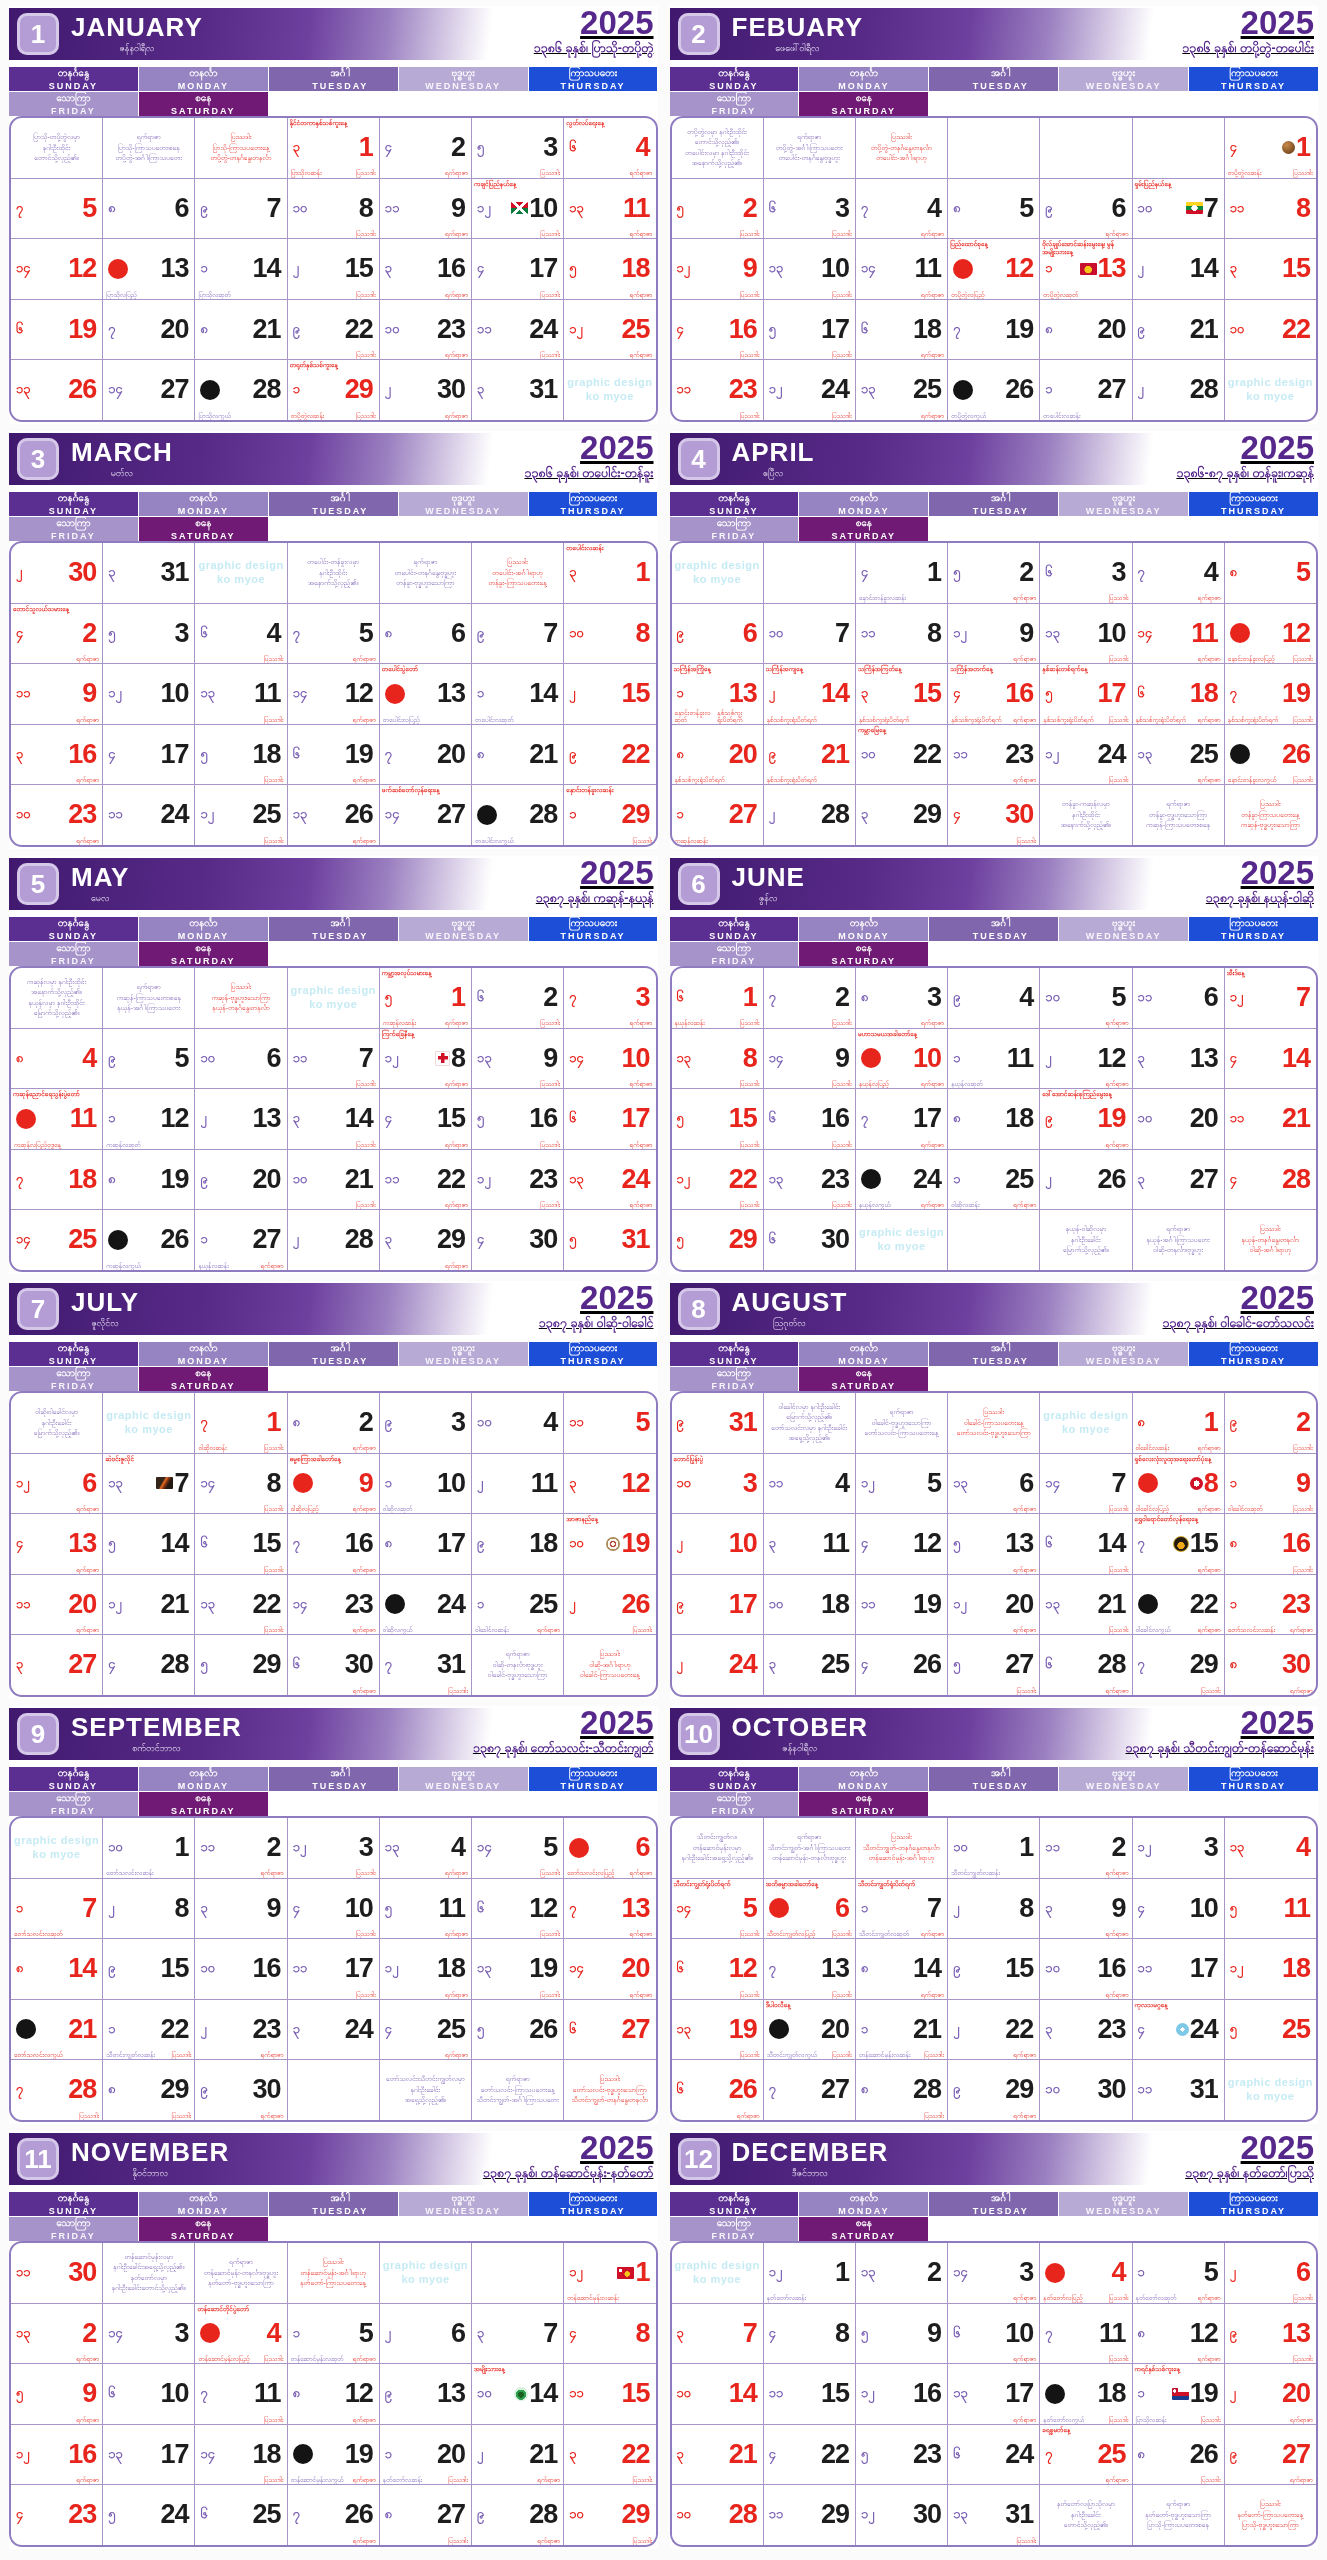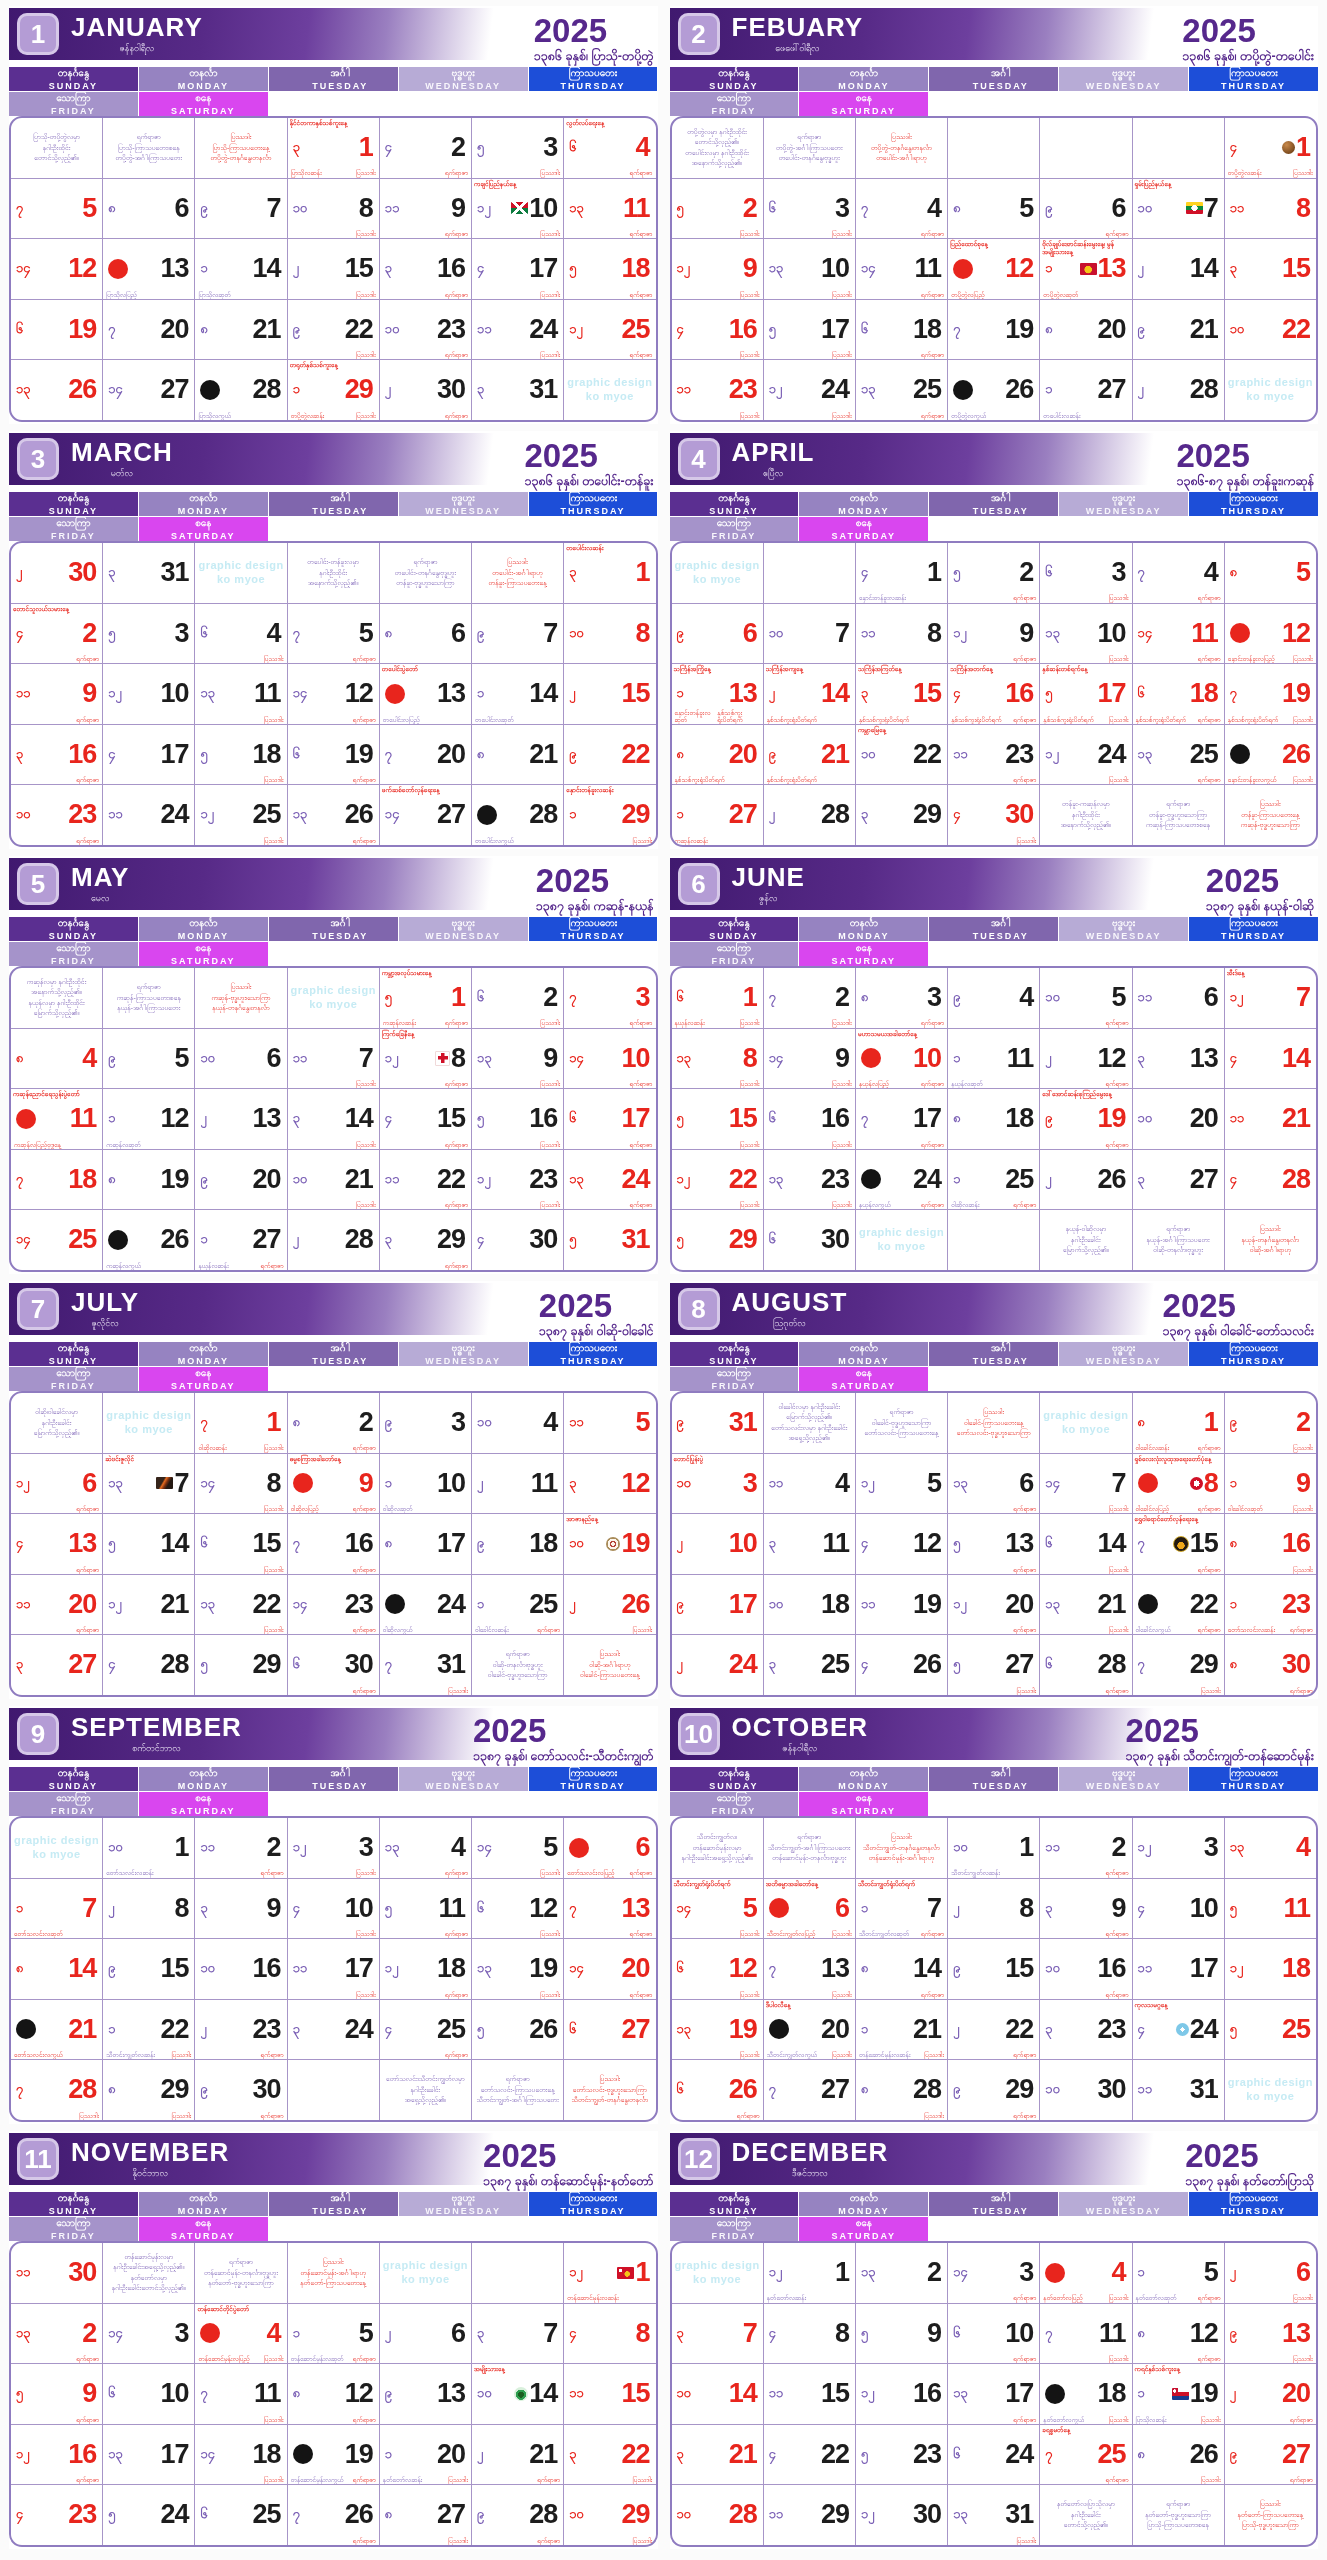--- a/index.html
+++ b/index.html
@@ -9,30 +9,30 @@
   
   .mhead{position:relative;height:60px;}
   .band{position:absolute;left:0;top:2px;height:52px;width:100%;
     background:linear-gradient(97deg,#40196f 0%,#572a87 30%,#6d3f9e 46%,#9a7fc0 58%,rgba(244,241,249,0) 74%);}
   .mleft{position:absolute;left:8px;top:4px;display:flex;align-items:center;gap:12px;z-index:2;}
   .badge{width:42px;height:42px;margin-top:3px;border-radius:10px;background:#b49cd5;
     box-shadow:inset 0 0 0 3px rgba(255,255,255,.45);color:#fff;font-size:26px;font-weight:bold;
     display:flex;align-items:center;justify-content:center;}
   .mname{color:#fff;font-size:26px;font-weight:bold;letter-spacing:1px;line-height:1;margin-top:4px;}
   .mnamemy{color:#f3eefb;font-size:9px;text-align:center;margin-top:2px;}
-  .mright{position:absolute;right:4px;top:8px;z-index:2;}
+  .mright{position:absolute;right:4px;top:0;text-align:right;z-index:2;text-decoration:underline;}
   .year{color:#56288c;font-size:33px;font-weight:bold;line-height:1;}
   .msub{color:#56288c;font-size:12.5px;font-weight:bold;margin-top:1px;}
   
   .dayrow{display:grid;grid-template-columns:repeat(5,1fr);height:46px;gap:1px;margin-top:1px;}
   .dcell{display:flex;flex-direction:column;align-items:center;justify-content:center;color:#fff;}
   .dmy{font-size:10px;font-weight:bold;line-height:1.2;}
   .den{font-size:9px;letter-spacing:2px;font-weight:bold;margin-top:2px;}
   .c0{background:#5b2f91;} .c1{background:#9683c1;} .c2{background:#8066ad;padding-left:14px;}
-  .c3{background:#b7abd6;} .c4{background:#1d4ed8;} .c5{background:#a593ca;} .c6{background:#d946ef;}
+  .c3{background:#b7abd6;} .c4{background:#1d4ed8;} .c5{background:#a593ca;} .c6{background:#701a75;}
   .c3 .den,.c5 .den{color:#f8f6fc;}
   
   .mgrid{display:grid;grid-template-columns:repeat(7,1fr);grid-template-rows:repeat(5,1fr);
     height:302px;border:2px solid #8f7cc0;border-radius:13px;overflow:hidden;margin-top:3px;background:#a795c8;gap:1px;}
   .cell{background:#fff;position:relative;overflow:hidden;}
   .tn{position:absolute;top:1px;left:2px;right:2px;color:#e8251d;font-size:6.5px;font-weight:bold;
     line-height:1.15;text-align:left;}
   .mid{display:flex;align-items:center;justify-content:space-between;padding:0 6px 0 5px;margin-top:14px;}
   .pfx{font-size:13px;color:#7a5fb5;font-weight:bold;}
   .day.red .pfx{color:#e8251d;}

